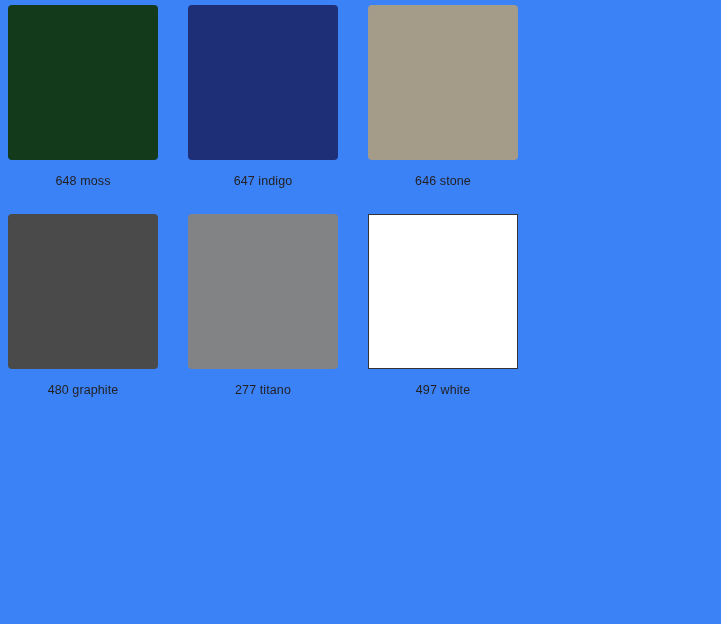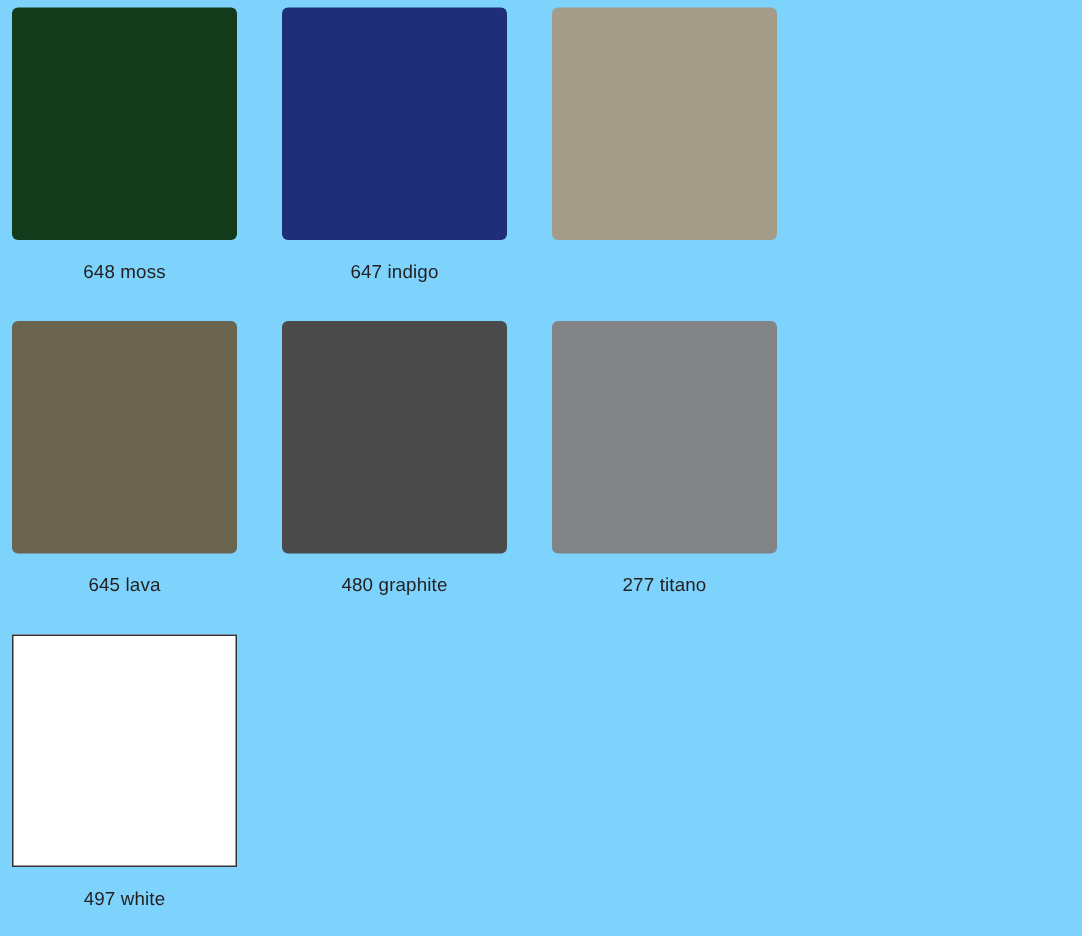--- a/index.html
+++ b/index.html
@@ -55,35 +55,32 @@
     line-height: 14px;
     color: #231f20;
     margin-top: 14px;
     letter-spacing: 0.1px;
     white-space: nowrap;
   }
 </style>
 </head>
 <body>
 
-<div id="swatch-grid" style="background: #7dd3fc;">
+<div id="swatch-grid" style="background: #3b82f6;">
     <div class="swatch-cell">
       <div class="swatch-chip" style="background-color: rgb(20, 58, 28);"></div>
       <div class="swatch-label">648 moss</div>
     </div>
     <div class="swatch-cell">
       <div class="swatch-chip" style="background-color: rgb(30, 47, 120);"></div>
       <div class="swatch-label">647 indigo</div>
     </div>
     <div class="swatch-cell">
       <div class="swatch-chip" style="background-color: rgb(164, 156, 137);"></div>
-    </div>
-    <div class="swatch-cell">
-      <div class="swatch-chip" style="background-color: rgb(107, 101, 80);"></div>
-      <div class="swatch-label">645 lava</div>
+      <div class="swatch-label">646 stone</div>
     </div>
     <div class="swatch-cell">
       <div class="swatch-chip" style="background-color: rgb(74, 74, 74);"></div>
       <div class="swatch-label">480 graphite</div>
     </div>
     <div class="swatch-cell">
       <div class="swatch-chip" style="background-color: rgb(130, 131, 133);"></div>
       <div class="swatch-label">277 titano</div>
     </div>
     <div class="swatch-cell">

